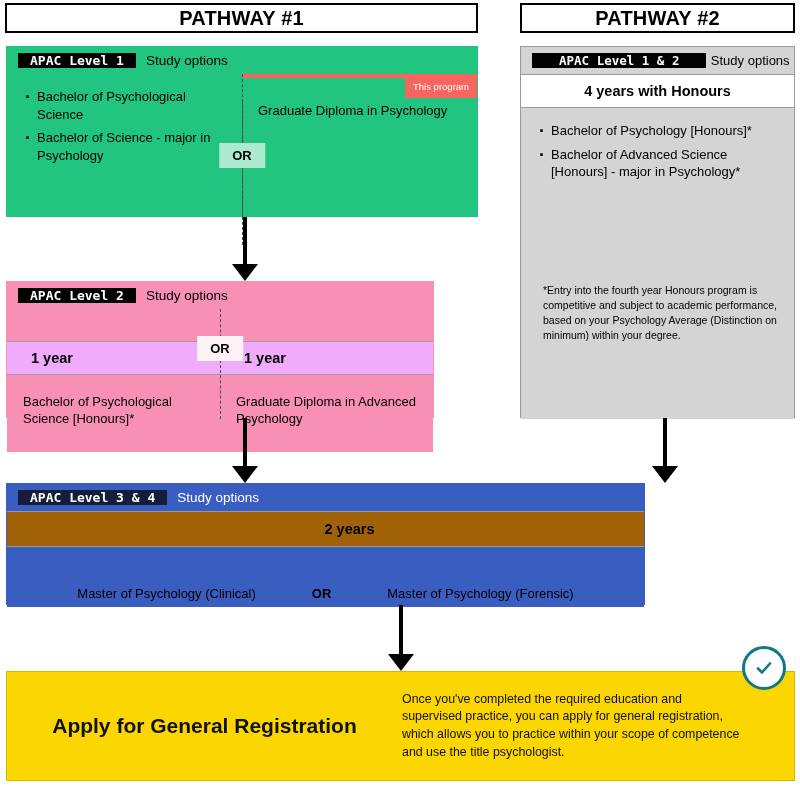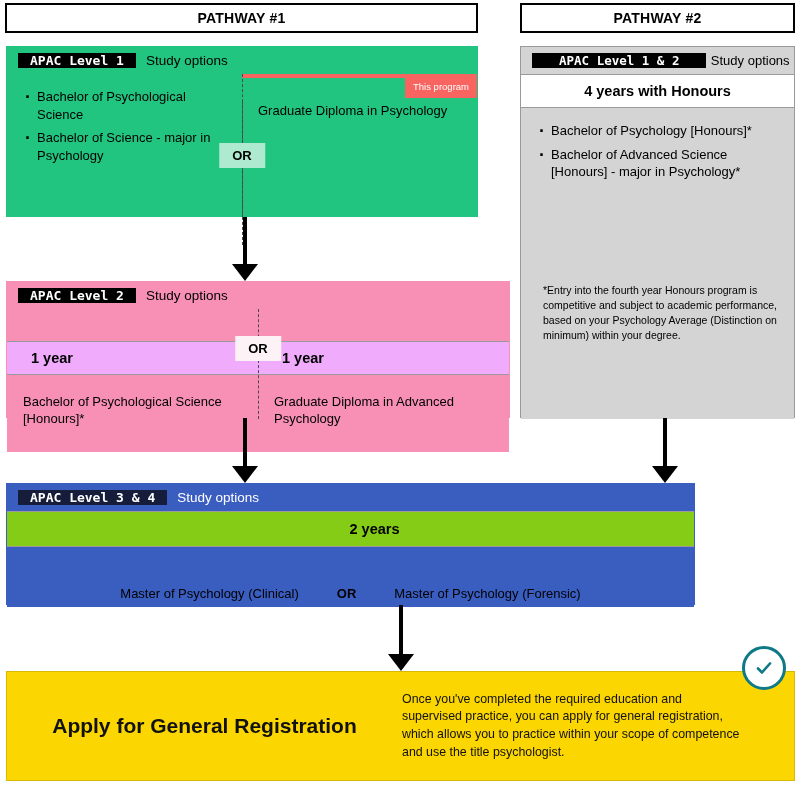--- a/index.html
+++ b/index.html
@@ -13,21 +13,21 @@
   }
   .canvas{position:absolute;left:0;top:0;width:800px;height:788px;}
 
   
   .pw-header{
     position:absolute;
     border:2px solid #000;
     background:#fff;
     display:flex;align-items:center;justify-content:center;
     font-weight:bold;
-    font-size:14px;
+    font-size:20px;
     letter-spacing:.2px;
     color:#000;
     box-sizing:border-box;
   }
   #pw1-header{left:5px;top:3px;width:473px;height:30px;}
   #pw2-header{left:520px;top:3px;width:275px;height:30px;}
 
   
   .card{position:absolute;box-sizing:border-box;border:1px solid #888;}
 
@@ -98,37 +98,37 @@
   }
   #this-program{
     position:absolute;right:0;top:4px;
     background:#f8645f;color:#fff;
     font-size:9.5px;
     padding:3px 8px 4px 8px;
     white-space:nowrap;
   }
 
   
-  #card-l2{left:6px;top:281px;width:504px;height:137px;background:#f790b4;border-color:#f790b4;}
+  #card-l2{left:6px;top:281px;width:428px;height:137px;background:#f790b4;border-color:#f790b4;}
   #card-l2 .studyopt{background:#f790b4;}
   #card-l2 .durrow{background:#f0abfc;margin-top:32px;}
   #card-l2 .bodyrow{height:77px;background:#f790b4;}
   #card-l2 .divider{top:27px;height:110px;}
   #card-l2 .orchip{background:#fdf2f6;top:54px;}
   #card-l2 .bodycell{padding-top:18px;}
 
   
-  #card-l34{left:6px;top:483px;width:689px;height:122px;background:#3a5dc0;border-color:#3a5dc0;}
+  #card-l34{left:6px;top:483px;width:639px;height:122px;background:#3a5dc0;border-color:#3a5dc0;}
   #card-l34 .apac-tag{background:#151d3b;}
   #card-l34 .studyopt{background:#3a5dc0;color:#fff;}
-  #card-l34 .durrow{background:#84cc16;height:34px;padding-left:48px;}
+  #card-l34 .durrow{background:#a16207;height:34px;padding-left:48px;}
   #card-l34 .durcell{justify-content:center;padding-left:0;}
   #card-l34 .bodyrow{height:60px;background:#3a5dc0;align-items:center;justify-content:center;}
   #l34-opts{
-    display:flex;align-items:center;justify-content:center;gap:38px;
+    display:flex;align-items:center;justify-content:center;gap:56px;
     width:100%;color:#000;font-size:13px;margin-top:32px;
   }
   #l34-opts .or{font-weight:bold;font-size:13px;}
 
   
   #card-p2{left:520px;top:46px;width:275px;height:372px;background:#d4d4d4;border-color:#999;}
   #card-p2 .apac-tag{background:#000;padding:0 27px;font-size:12.5px;}
   #card-p2 .studyopt{background:#d4d4d4;justify-content:center;padding-left:0;font-size:13px;}
   #card-p2 .durrow{background:#ffffff;}
   #card-p2 .durcell{justify-content:center;padding-left:0;}

